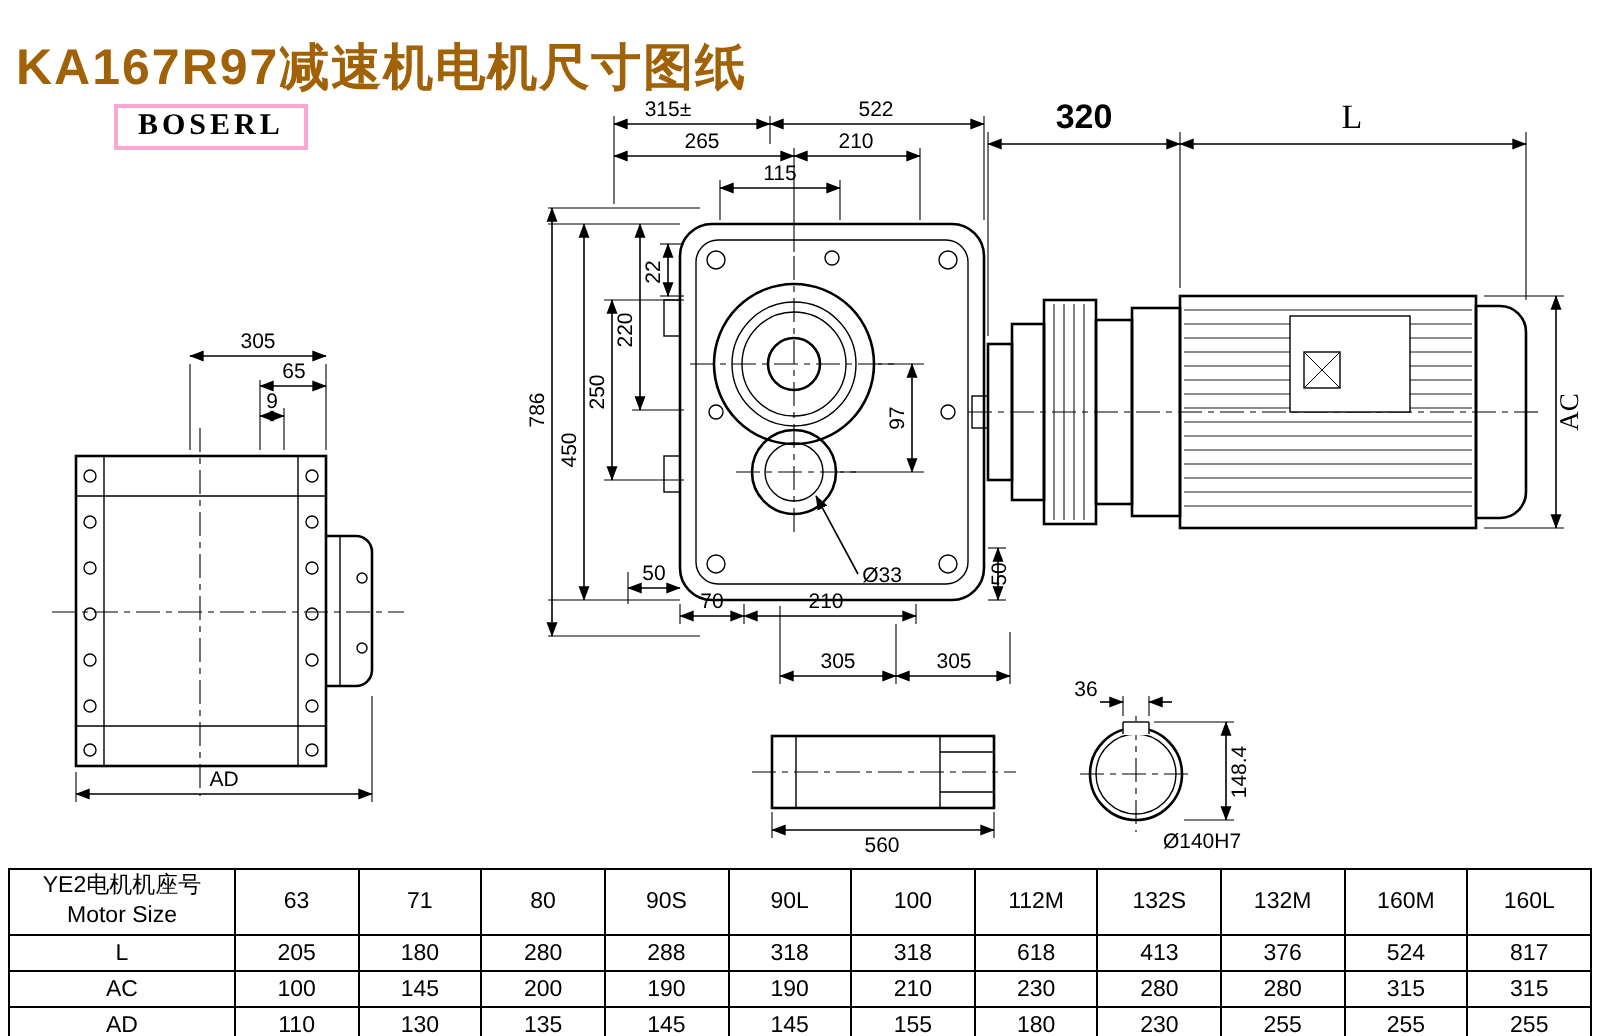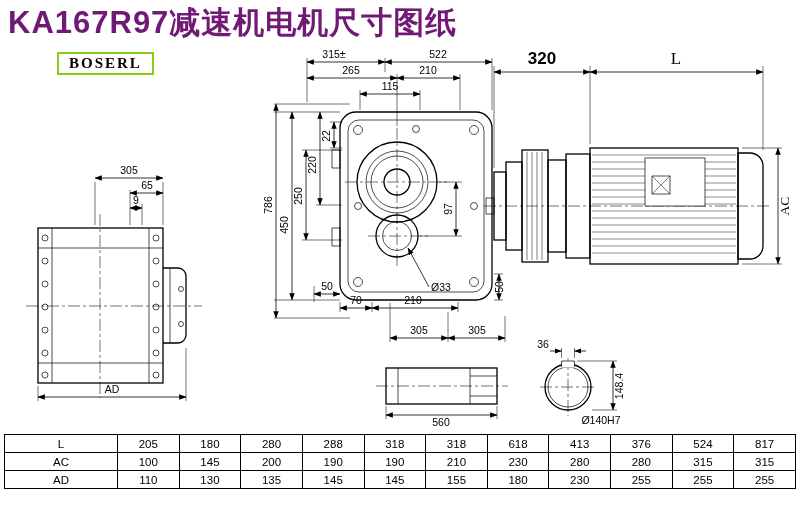--- a/index.html
+++ b/index.html
@@ -1,20 +1,20 @@
 <!DOCTYPE html>
 <html><head>
 <meta charset="utf-8">
 <style>
   html,body{margin:0;padding:0;background:#fff;}
   .page{position:relative;width:800px;height:518px;background:#fff;overflow:hidden;
         font-family:"Liberation Sans",sans-serif;color:#000;}
-  .title{position:absolute;left:8px;top:2px;margin:0;font-size:31px;font-weight:bold;
-         color:#701a75;letter-spacing:1px;font-family:"Liberation Sans",sans-serif;}
-  .logo{position:absolute;left:57px;top:52px;border:2px solid #84cc16;padding:1px 10px;
+  .title{position:absolute;left:8px;top:17px;margin:0;font-size:25px;font-weight:bold;
+         color:#a16207;letter-spacing:1px;font-family:"Liberation Sans",sans-serif;}
+  .logo{position:absolute;left:57px;top:52px;border:2px solid #f9a8d4;padding:1px 10px;
         font-family:"Liberation Serif",serif;font-weight:bold;font-size:15px;letter-spacing:2px;}
   svg.drawing{position:absolute;left:0;top:0;}
   
   .ol{fill:none;stroke:#000;stroke-width:1.3;}
   .tn{fill:none;stroke:#000;stroke-width:.7;}
   .fin{stroke:#000;stroke-width:.45;}
   .ht{stroke:#000;stroke-width:.5;}
   .cl{fill:none;stroke:#000;stroke-width:.55;stroke-dasharray:12 3 3 3;}
   .ext{stroke:#000;stroke-width:.55;}
   .dl{fill:none;stroke:#000;stroke-width:.8;marker-start:url(#arr);marker-end:url(#arr);}
@@ -261,20 +261,37 @@
       <line class="ext" x1="577" y1="361" x2="617" y2="361"></line>
       <line class="ext" x1="592" y1="410" x2="617" y2="410"></line>
       <line class="dl" x1="613" y1="361" x2="613" y2="410"></line>
       <text class="dim" transform="rotate(-90 623 386)" x="623" y="386" text-anchor="middle">148.4</text>
       <text class="dim" x="601" y="424" text-anchor="middle">Ø140H7</text>
     </g>
   </svg>
 
   <table class="size-table">
     <tbody>
+      <tr class="hd">
+        <th class="first">
+          <div>YE2电机机座号</div>
+          <div>Motor Size</div>
+        </th>
+        <th>63</th>
+        <th>71</th>
+        <th>80</th>
+        <th>90S</th>
+        <th>90L</th>
+        <th>100</th>
+        <th>112M</th>
+        <th>132S</th>
+        <th>132M</th>
+        <th>160M</th>
+        <th>160L</th>
+      </tr>
       <tr>
         <td class="first">L</td>
         <td>205</td>
         <td>180</td>
         <td>280</td>
         <td>288</td>
         <td>318</td>
         <td>318</td>
         <td>618</td>
         <td>413</td>

